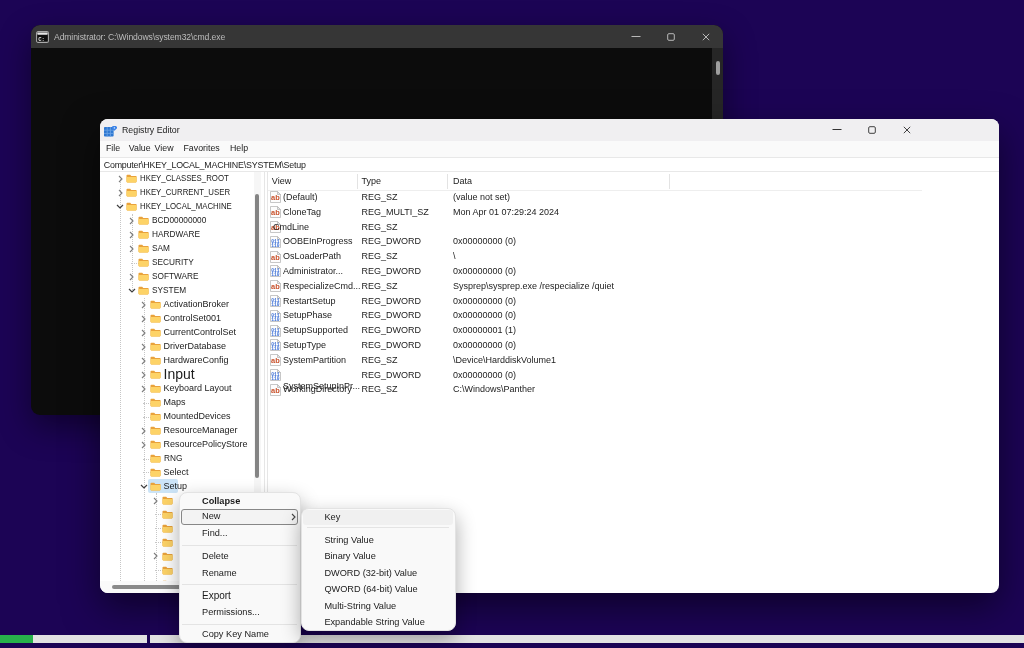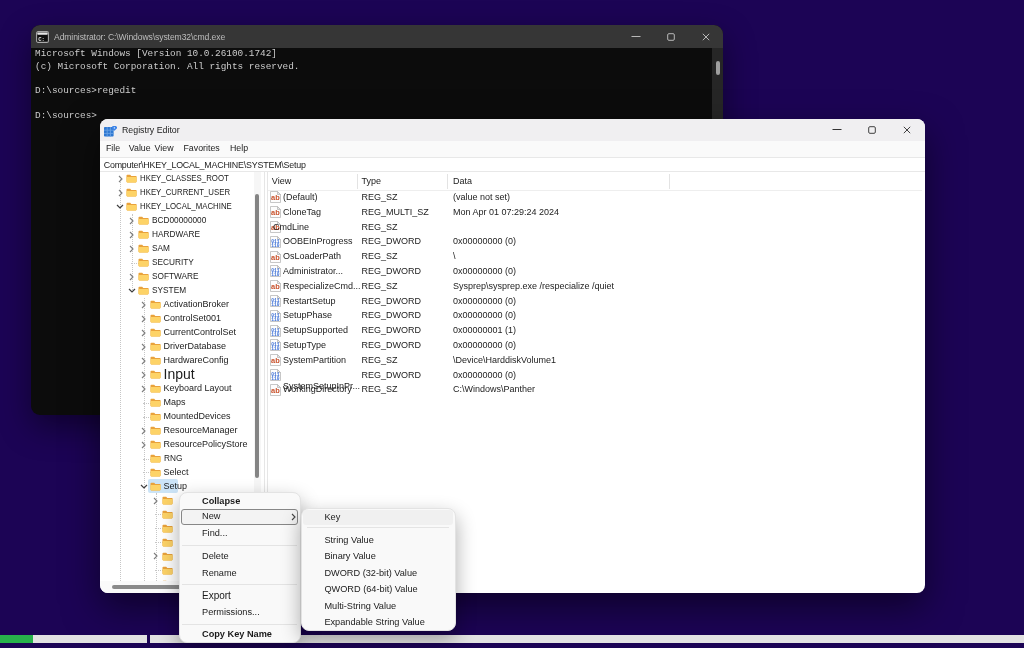--- a/index.html
+++ b/index.html
@@ -19,30 +19,24 @@
 <div class="lbl" style="left:23px;top:4.5px;line-height:14px;font-size:8.6px;letter-spacing:-0.1px;color:#bdbdbd">Administrator: C:\Windows\system32\cmd.exe</div>
 <svg class="ic" style="left:600px;top:7px" width="10" height="9" viewBox="0 0 10 9">
       <line x1="0.5" y1="4.5" x2="9.5" y2="4.5" stroke="#b8b8b8" stroke-width="1"></line>
     </svg>
 <svg class="ic" style="left:636px;top:8px" width="8" height="8" viewBox="0 0 8 8">
       <rect x="0.7" y="0.7" width="6.6" height="6.6" rx="1.2" fill="none" stroke="#b8b8b8" stroke-width="1"></rect>
     </svg>
 <svg class="ic" style="left:671px;top:8px" width="8" height="8" viewBox="0 0 8 8">
       <path d="M0.8 0.8 L7.2 7.2 M7.2 0.8 L0.8 7.2" stroke="#b8b8b8" stroke-width="1"></path>
     </svg>
-<pre class="abs" style="left:4px;top:23.4px;margin:0;font-family:'Liberation Mono',monospace;font-size:9.4px;line-height:12.25px;color:#cccccc">Microsoft Windows [Version 10.0.26100.1742]
-(c) Microsoft Corporation. All rights reserved.
-
-D:\sources&gt;regedit
-
-D:\sources&gt;</pre>
 <div class="abs" style="right:0;top:23px;width:11px;height:367px;background:#262626"></div>
 <div class="abs" style="right:3.5px;top:36px;width:3.5px;height:14px;background:#9e9e9e;border-radius:2px"></div>
 </div>
-<div class="abs" style="left:100px;top:119px;width:825px;height:473.5px;background:#ffffff;border-radius:8px;box-shadow:0 14px 36px rgba(0,0,0,.5);overflow:hidden">
+<div class="abs" style="left:100px;top:119px;width:899px;height:473.5px;background:#ffffff;border-radius:8px;box-shadow:0 14px 36px rgba(0,0,0,.5);overflow:hidden">
 <div class="abs" style="left:0;top:0;width:100%;height:21.5px;background:#f0eff1"></div>
 <svg class="ic" style="left:4px;top:7px" width="13" height="11" viewBox="0 0 13 11">
       <rect x="0" y="1" width="9.6" height="9.6" rx="0.8" fill="#2e78d2"></rect>
       <path d="M0 4.2 h9.6 M0 7.4 h9.6 M3.2 1 v9.6 M6.4 1 v9.6" stroke="#69a1e4" stroke-width="0.9"></path>
       <rect x="8.1" y="-0.6" width="4.6" height="4.6" rx="0.9" fill="#3b82e8" transform="rotate(45 10.4 1.7)"></rect>
       <circle cx="10.4" cy="1.9" r="0.8" fill="#bcd8f8"></circle>
     </svg>
 <div class="lbl" style="left:22px;top:4px;line-height:14px;font-size:8.8px;color:#1b1b1b">Registry Editor</div>
 <svg class="ic" style="left:732px;top:6px" width="10" height="9" viewBox="0 0 10 9">
       <line x1="0.5" y1="4.5" x2="9.5" y2="4.5" stroke="#333333" stroke-width="1"></line>
@@ -423,21 +417,21 @@
     <path d="M1 1 L4 4 L1 7" stroke="#444" stroke-width="1.1" fill="none"></path>
   </svg>
 <div class="lbl" style="left:202px;top:527.0px;line-height:13px;font-size:9.2px;font-weight:normal;color:#1a1a1a">Find...</div>
 <div class="abs" style="left:182px;top:544.5px;width:115px;height:1px;background:#e4e4e4"></div>
 <div class="lbl" style="left:202px;top:550.3px;line-height:13px;font-size:9.2px;font-weight:normal;color:#1a1a1a">Delete</div>
 <div class="lbl" style="left:202px;top:566.7px;line-height:13px;font-size:9.2px;font-weight:normal;color:#1a1a1a">Rename</div>
 <div class="abs" style="left:182px;top:584px;width:115px;height:1px;background:#e4e4e4"></div>
 <div class="lbl" style="left:202px;top:588.9px;line-height:13px;font-size:10px;font-weight:normal;color:#1a1a1a">Export</div>
 <div class="lbl" style="left:202px;top:605.9px;line-height:13px;font-size:9.2px;font-weight:normal;color:#1a1a1a">Permissions...</div>
 <div class="abs" style="left:182px;top:623.5px;width:115px;height:1px;background:#e4e4e4"></div>
-<div class="lbl" style="left:202px;top:627.9px;line-height:13px;font-size:9.2px;font-weight:bold;color:#1a1a1a">Copy Key Name</div>
+<div class="lbl" style="left:202px;top:627.9px;line-height:13px;font-size:9.2px;font-weight:normal;color:#1a1a1a">Copy Key Name</div>
 <div class="abs" style="left:301px;top:508px;width:155px;height:123px;background:#f9f9f9;border:1px solid #e3e3e3;border-radius:8px;box-sizing:border-box;box-shadow:0 8px 20px rgba(0,0,0,.33)"></div>
 <div class="abs" style="left:303.3px;top:510.2px;width:149.4px;height:14.5px;background:#f0f0f0;border-radius:3px"></div>
 <div class="lbl" style="left:324.4px;top:510.79999999999995px;line-height:13px;font-size:9.2px;font-weight:normal;color:#1a1a1a">Key</div>
 <div class="abs" style="left:307px;top:526.5px;width:142px;height:1px;background:#e4e4e4"></div>
 <div class="lbl" style="left:324.4px;top:533.5px;line-height:13px;font-size:9.2px;font-weight:normal;color:#1a1a1a">String Value</div>
 <div class="lbl" style="left:324.4px;top:550.3px;line-height:13px;font-size:9.2px;font-weight:normal;color:#1a1a1a">Binary Value</div>
 <div class="lbl" style="left:324.4px;top:566.7px;line-height:13px;font-size:9.2px;font-weight:normal;color:#1a1a1a">DWORD (32-bit) Value</div>
 <div class="lbl" style="left:324.4px;top:583.4px;line-height:13px;font-size:9.2px;font-weight:normal;color:#1a1a1a">QWORD (64-bit) Value</div>
 <div class="lbl" style="left:324.4px;top:600.1px;line-height:13px;font-size:9.2px;font-weight:normal;color:#1a1a1a">Multi-String Value</div>
 <div class="lbl" style="left:324.4px;top:616.2px;line-height:13px;font-size:9.2px;font-weight:normal;color:#1a1a1a">Expandable String Value</div>

